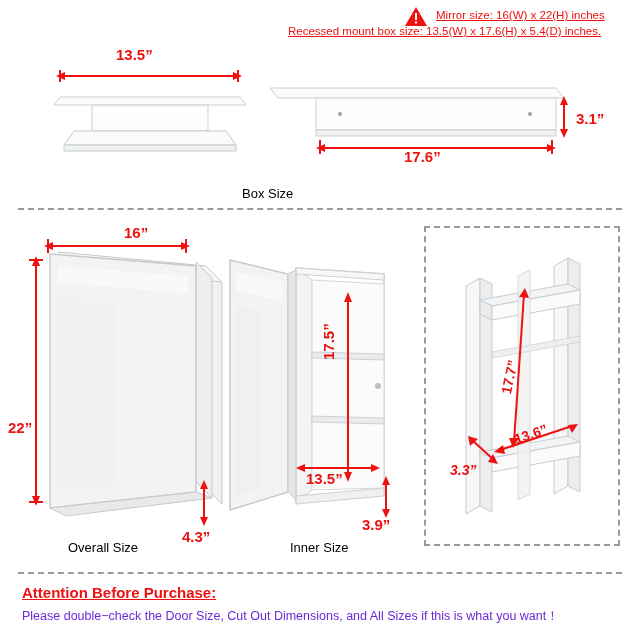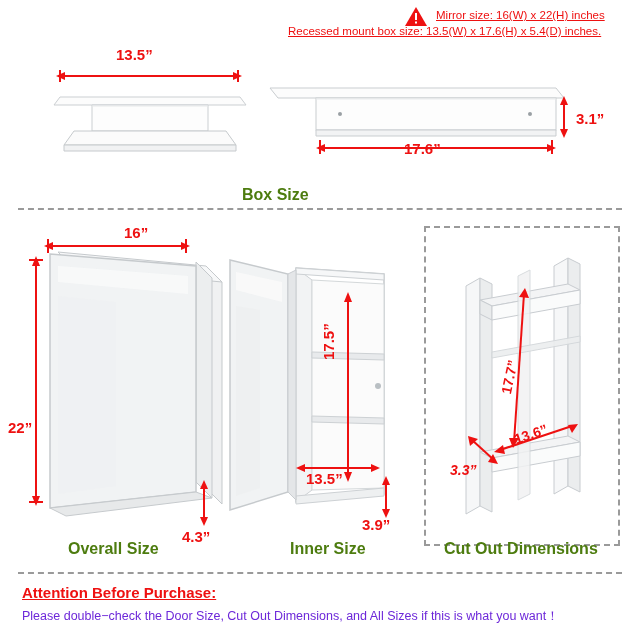--- a/index.html
+++ b/index.html
@@ -19,23 +19,23 @@
   }
   .abs { position: absolute; }
   .dim {
     color: #ee1111;
     font-weight: bold;
     font-size: 15px;
     white-space: nowrap;
   }
   .dim.small { font-size: 14px; }
   .caption {
-    color: #4d7c0f;
-    font-size: 16px;
-    font-weight: bold;
+    color: #000000;
+    font-size: 13px;
+    font-weight: normal;
     white-space: nowrap;
   }
   .warn-text {
     color: #ee1111;
     font-size: 11.5px;
     line-height: 14px;
     white-space: nowrap;
     text-decoration: underline;
   }
   .attn-title {
@@ -125,21 +125,21 @@
 
   <div class="abs" style="left:316px; top:140px; width:240px; height:16px;">
     <svg width="240" height="16" viewBox="0 0 240 16">
       <line x1="4" y1="8" x2="236" y2="8" stroke="#ee1111" stroke-width="2"></line>
       <polygon points="0,8 9,4 9,12" fill="#ee1111"></polygon>
       <polygon points="240,8 231,4 231,12" fill="#ee1111"></polygon>
       <line x1="4" y1="0" x2="4" y2="14" stroke="#ee1111" stroke-width="2"></line>
       <line x1="236" y1="0" x2="236" y2="14" stroke="#ee1111" stroke-width="2"></line>
     </svg>
   </div>
-  <div class="abs dim" style="left:404px; top:140px;text-align:right;">17.6”</div>
+  <div class="abs dim" style="left:404px; top:148px;text-align:right;">17.6”</div>
 
   <div class="abs caption" style="left:242px; top:186px;">Box Size</div>
 
   <div class="abs dashed-h" style="left:18px; top:208px; width:604px;"></div>
 
   <div class="abs" style="left:36px; top:236px; width:190px; height:290px;">
     <svg width="190" height="290" viewBox="0 0 190 290">
 
       <polygon points="170,30 186,46 186,268 170,252" fill="#f0f1f2" stroke="#c5c9cc" stroke-width="1"></polygon>
       <polygon points="22,16 170,30 186,46 38,32" fill="#f7f8f9" stroke="#c5c9cc" stroke-width="1"></polygon>
@@ -286,19 +286,18 @@
 
   <div class="abs" style="left:468px; top:434px; width:30px; height:32px;">
     <svg width="30" height="32" viewBox="0 0 30 32">
       <line x1="4" y1="6" x2="26" y2="26" stroke="#ee1111" stroke-width="2"></line>
       <polygon points="0,2 2,12 10,5" fill="#ee1111"></polygon>
       <polygon points="30,30 20,28 25,20" fill="#ee1111"></polygon>
     </svg>
   </div>
   <div class="abs dim small" style="left:450px; top:462px;font-style:italic;">3.3”</div>
 
-  <div class="abs caption" style="left:444px; top:540px;">Cut Out Dimensions</div>
 
   <div class="abs dashed-h" style="left:18px; top:572px; width:604px;"></div>
   <div class="abs attn-title" style="left:22px; top:584px;">Attention Before Purchase:</div>
   <div class="abs attn-body" style="left:22px; top:608px;">Please double−check the Door Size, Cut Out Dimensions, and All Sizes if this is what you want！</div>
 
 </div>
 
 </body></html>

